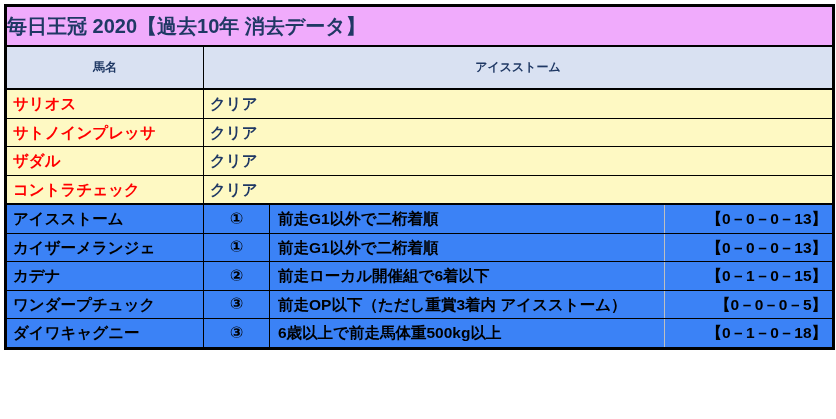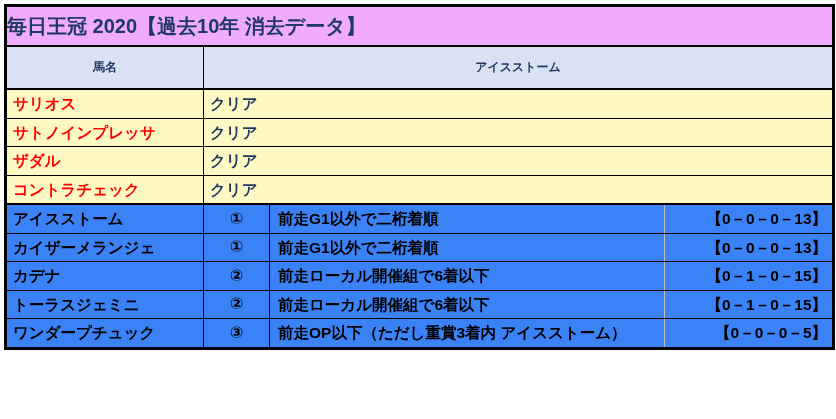--- a/index.html
+++ b/index.html
@@ -140,26 +140,26 @@
         <td class="elim-cond">前走G1以外で二桁着順</td>
         <td class="elim-rec">【0－0－0－13】</td>
       </tr>
       <tr class="elim-row">
         <td class="elim-name">カデナ</td>
         <td class="elim-num">②</td>
         <td class="elim-cond">前走ローカル開催組で6着以下</td>
         <td class="elim-rec">【0－1－0－15】</td>
       </tr>
       <tr class="elim-row">
-        <td class="elim-name">トーラスジェミニ</td>
-        <td class="elim-num">②</td>
-        <td class="elim-cond">前走ローカル開催組で6着以下</td>
-        <td class="elim-rec">【0－1－0－15】</td>
-      </tr>
-      <tr class="elim-row">
         <td class="elim-name">ワンダープチュック</td>
         <td class="elim-num">③</td>
         <td class="elim-cond">前走OP以下（ただし重賞3着内 アイスストーム）</td>
         <td class="elim-rec">【0－0－0－5】</td>
+      </tr>
+      <tr class="elim-row">
+        <td class="elim-name">ダイワキャグニー</td>
+        <td class="elim-num">③</td>
+        <td class="elim-cond">6歳以上で前走馬体重500kg以上</td>
+        <td class="elim-rec">【0－1－0－18】</td>
       </tr>
     </tbody>
   </table>
 </div>
 
 </body></html>

